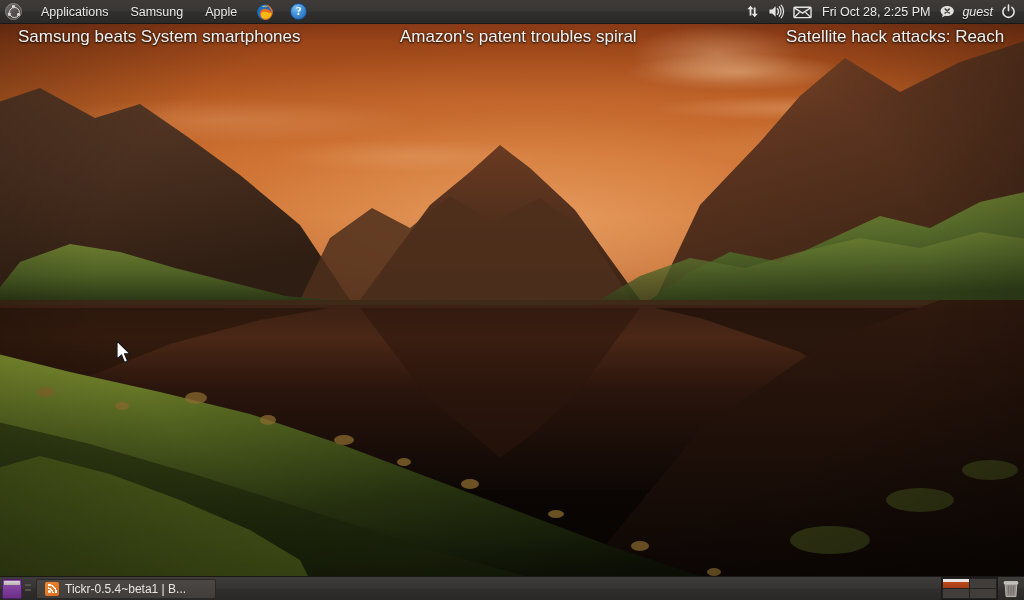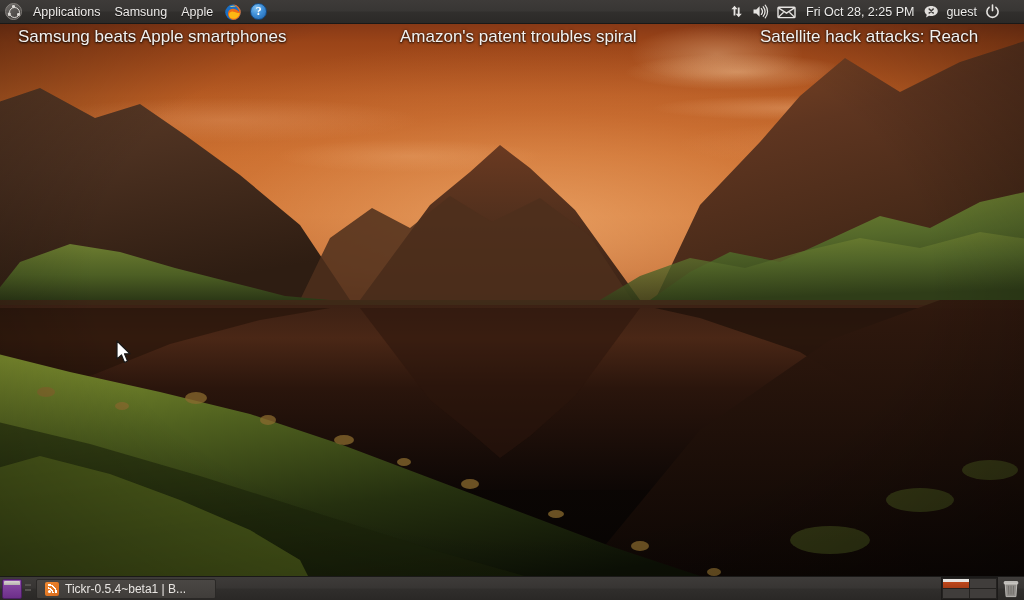--- a/index.html
+++ b/index.html
@@ -47,22 +47,22 @@
 
   
   #top-panel {
     position:absolute; left:0; top:0; width:1024px; height:24px; z-index:60;
     background:linear-gradient(to bottom,#3e3b39 0%,#383634 48%,#312f2d 52%,#2b2927 100%);
     border-bottom:1px solid #1a1918;
     display:flex; align-items:center;
     font-size:12.5px; color:#e8e4e0;
     user-select:none;
   }
-  .panel-left { display:flex; align-items:center; height:100%; }
-  .panel-right { display:flex; align-items:center; height:100%; margin-left:auto; padding-right:20px; }
+  .panel-left { display:flex; align-items:center; height:100%;gap:8px; }
+  .panel-right { display:flex; align-items:center; height:100%; margin-left:auto; padding-right:4px; }
 
   .menu-item {
     padding:0 7px; height:22px; line-height:22px;
     color:#eceae8; font-size:12.5px; white-space:nowrap;
     text-shadow:0 1px 0 rgba(0,0,0,.6);
   }
 
   .panel-icon-btn {
     height:22px; display:flex; align-items:center; padding:0 4px;
   }
@@ -98,20 +98,21 @@
   }
 
   .tray-icon { display:flex; align-items:center; justify-content:center; flex:none; }
   .clock {
     font-size:12.5px; color:#ecebe9; padding:0 6px; white-space:nowrap;
     text-shadow:0 1px 0 rgba(0,0,0,.5);
   }
   .user-name {
     font-size:12.5px; color:#ecebe9; padding:0 4px 0 3px;
     text-shadow:0 1px 0 rgba(0,0,0,.5);
+    font-style:italic;
   }
 
   
   #tickr {
     position:absolute; left:0; top:24px; width:1024px; height:26px; z-index:50;
     overflow:hidden; user-select:none;
   }
   .tickr-item {
     position:absolute; top:0; height:26px; line-height:25px;
     font-size:17px; color:#f2f1ef; white-space:nowrap;
@@ -372,23 +373,23 @@
     <div class="panel-icon-btn">
       <svg class="tray-icon" width="15" height="15" viewBox="0 0 15 15">
         <path d="M4.1 3.3 A5.6 5.6 0 1 0 10.9 3.3" stroke="#e6e4e1" stroke-width="1.6" fill="none" stroke-linecap="round"></path>
         <line x1="7.5" y1="1.1" x2="7.5" y2="6.6" stroke="#e6e4e1" stroke-width="1.6" stroke-linecap="round"></line>
       </svg>
     </div>
   </div>
 </div>
 
 <div id="tickr">
-  <div class="tickr-item" style="left:18px;">Samsung beats Apple smartphones</div>
+  <div class="tickr-item" style="left:18px;">Samsung beats System smartphones</div>
   <div class="tickr-item" style="left:400px;">Amazon's patent troubles spiral</div>
-  <div class="tickr-item" style="left:760px;">Satellite hack attacks: Reach</div>
+  <div class="tickr-item" style="left:786px;">Satellite hack attacks: Reach</div>
 </div>
 
 <div id="bottom-panel">
 
   <div class="show-desktop"></div>
   <div class="grip"></div>
 
   <div class="task-button">
     <span class="rss-icon"></span>
     <span>Tickr-0.5.4~beta1 | B...</span>

